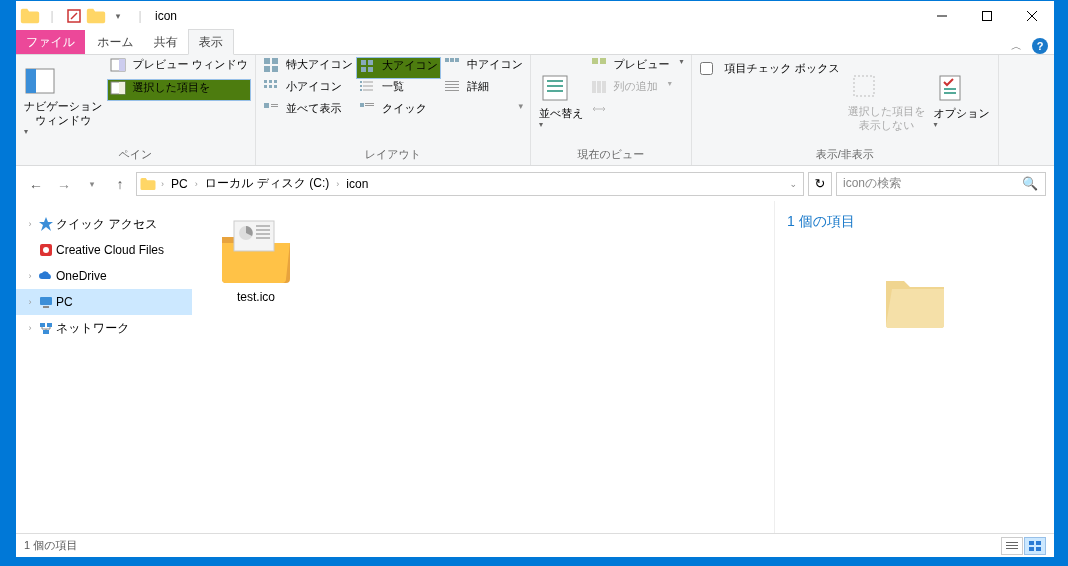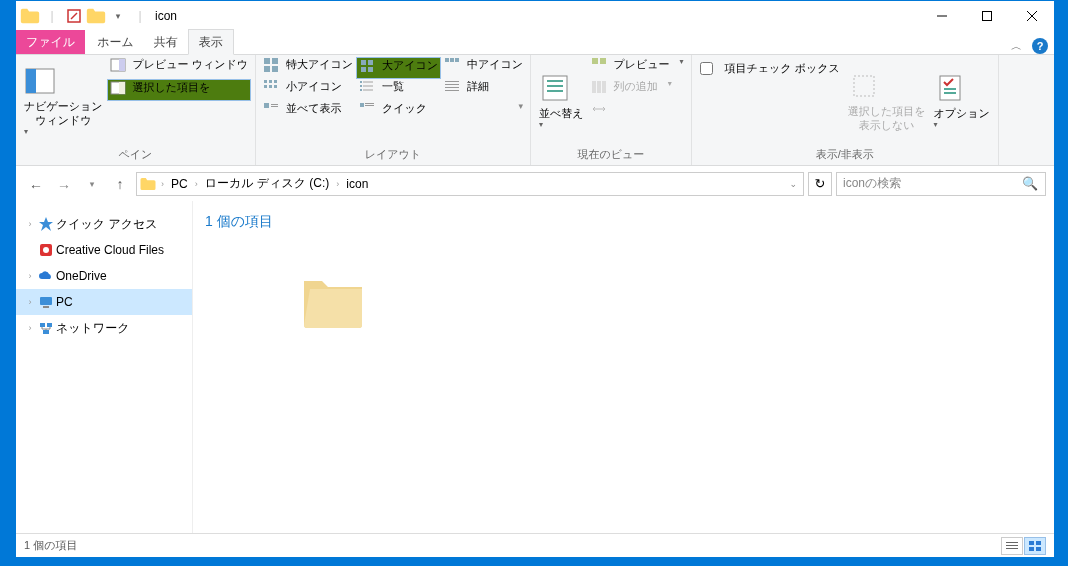--- a/index.html
+++ b/index.html
@@ -373,20 +373,38 @@
         <span class="nico"><svg viewBox="0 0 16 16">
               <rect x="2" y="3" width="5" height="4" fill="#3b8ed8"></rect>
               <rect x="9" y="3" width="5" height="4" fill="#3b8ed8"></rect>
               <rect x="5" y="10" width="6" height="4" fill="#3b8ed8"></rect>
               <path d="M4 7 v2 h8 v-2 M8 9 v1" stroke="#888" fill="none"></path>
             </svg></span>
         <span>ネットワーク</span>
       </div>
     </div>
 
+    <div class="content">
+      <div class="file-item">
+        <div class="thumb">
+          <svg viewBox="0 0 80 70">
+            <path fill="#e8a33d" d="M6 22 h18 l6 6 h44 v36 a4 4 0 0 1-4 4 H10 a4 4 0 0 1-4-4 z"></path>
+            <path fill="#ffc247" d="M6 28 h68 l-4 36 a4 4 0 0 1-4 4 H10 a4 4 0 0 1-4-4 z"></path>
+            <rect x="18" y="6" width="40" height="30" fill="#f4f4f4" stroke="#ccc"></rect>
+            <circle cx="30" cy="18" r="7" fill="#ddd"></circle>
+            <path d="M30 18 L30 11 A7 7 0 0 1 36 21 z" fill="#999"></path>
+            <rect x="40" y="10" width="14" height="2" fill="#bbb"></rect>
+            <rect x="40" y="14" width="14" height="2" fill="#bbb"></rect>
+            <rect x="40" y="18" width="14" height="2" fill="#bbb"></rect>
+            <rect x="40" y="22" width="14" height="2" fill="#bbb"></rect>
+          </svg>
+        </div>
+        <div class="fname">test.ico</div>
+      </div>
+    </div>
 
     <div class="preview-pane">
       <div class="preview-title">1 個の項目</div>
       <div class="preview-folder">
         <svg viewBox="0 0 70 60">
           <path fill="#f0d590" d="M6 10 h18 l6 6 h34 v38 a3 3 0 0 1-3 3 H9 a3 3 0 0 1-3-3 z"></path>
           <path fill="#f5e0a8" d="M12 18 h52 v36 a3 3 0 0 1-3 3 H9 a3 3 0 0 1-3-3 l6-36 z"></path>
         </svg>
       </div>
     </div>

